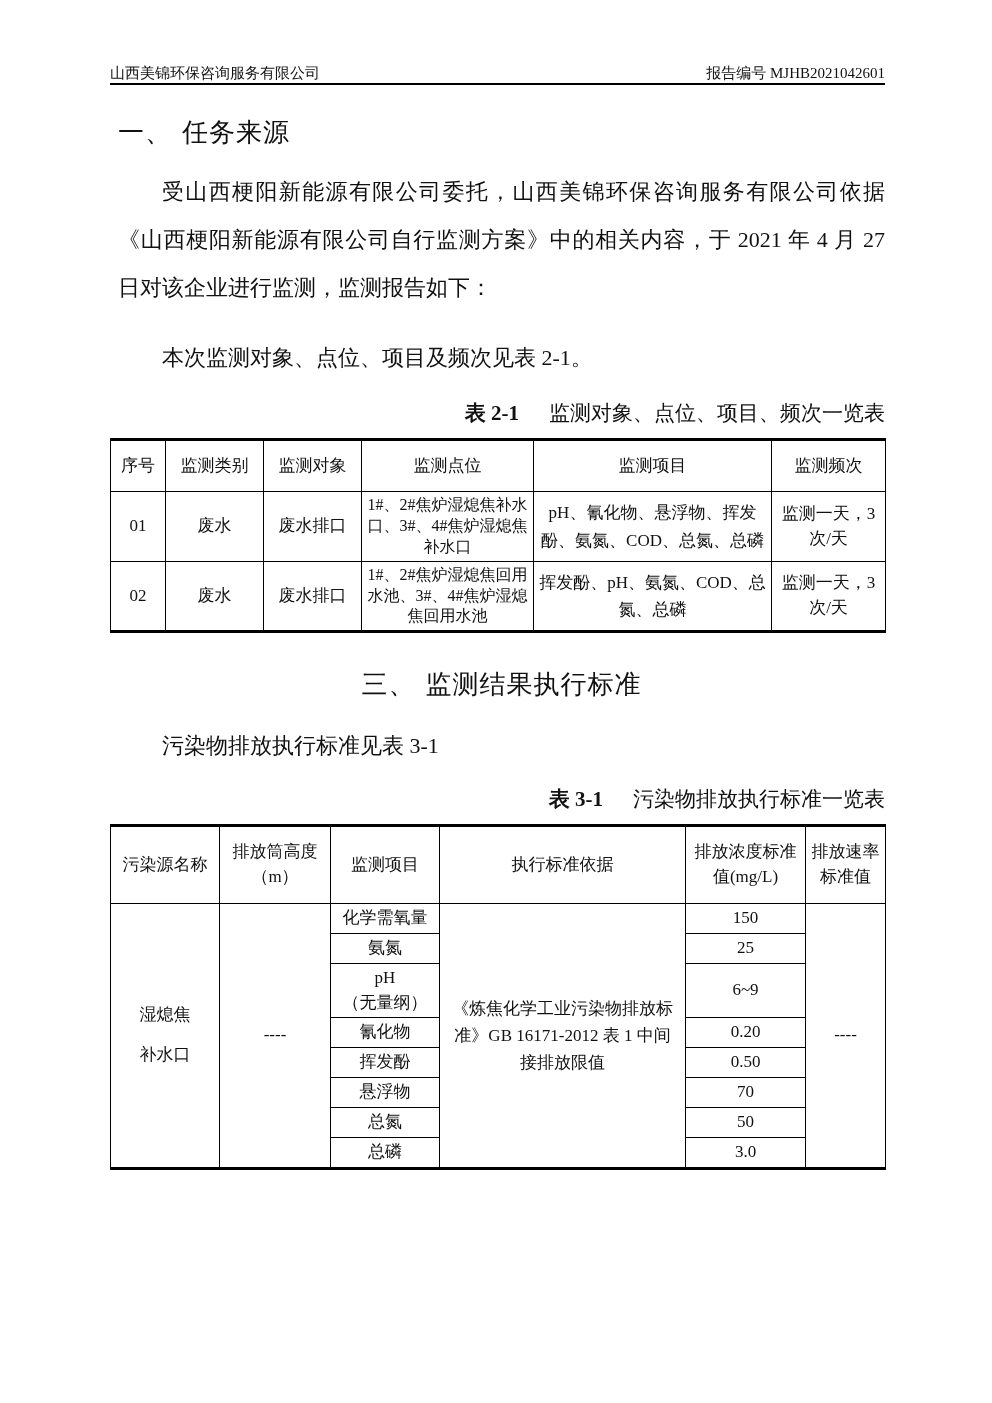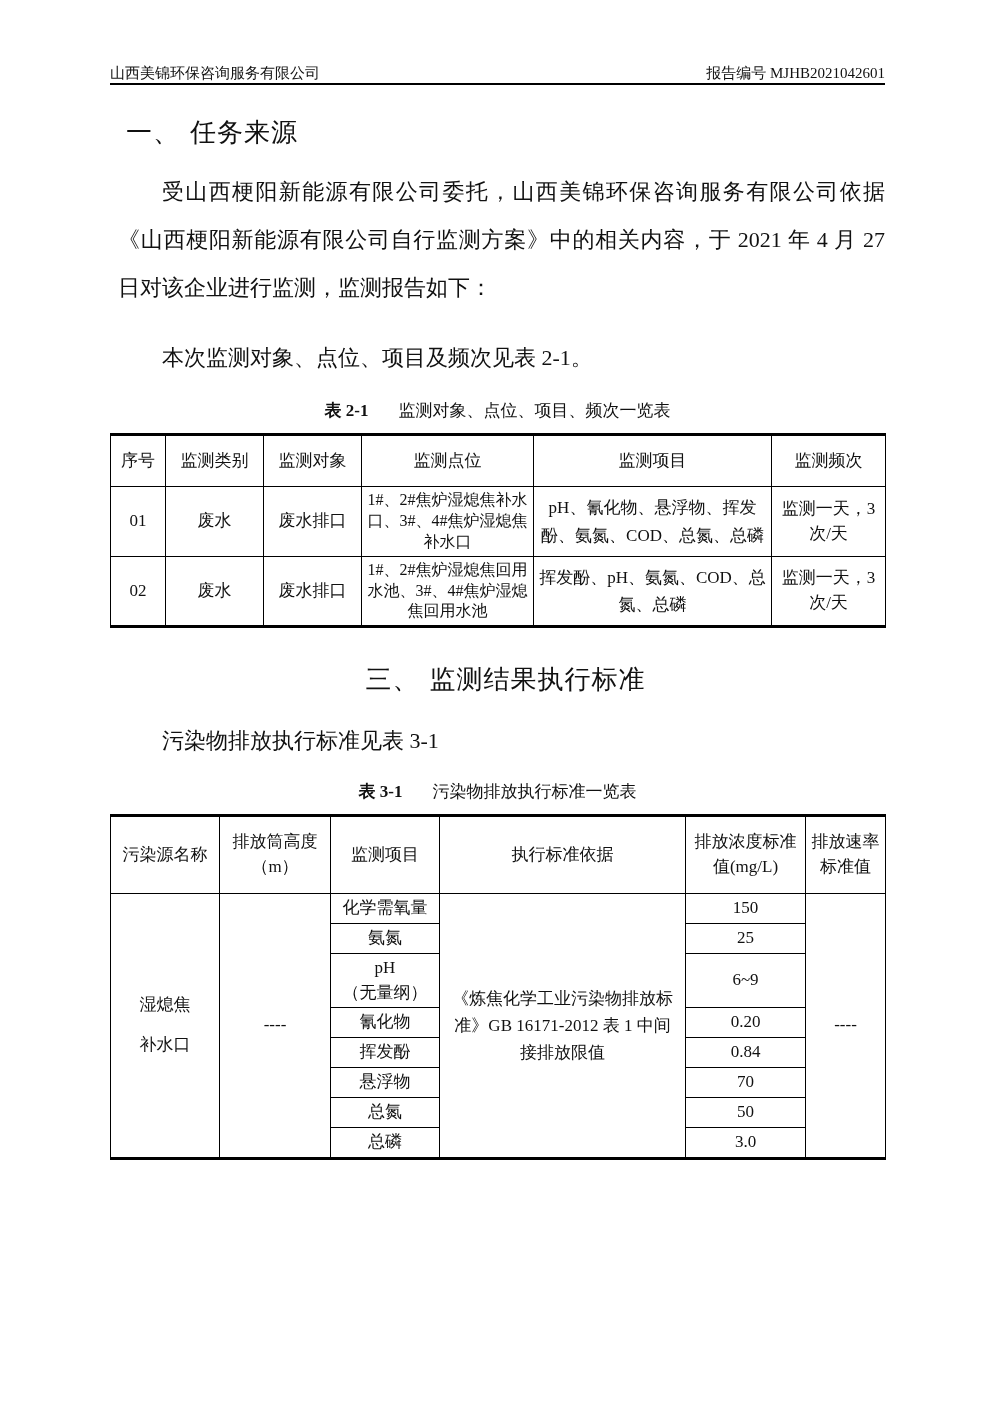--- a/index.html
+++ b/index.html
@@ -21,38 +21,37 @@
     padding-bottom: 0;
     border-bottom: 2px solid #000;
   }
 
   
   .sec-heading {
     font-size: 26px;
     margin-top: 30px;
     padding-left: 8px;
     letter-spacing: 1px;
-    margin-left: 8px;
   }
   .sec-heading .sec-num { margin-right: 10px; }
 
   
   .para {
     font-size: 22px;
     line-height: 48px;
     text-indent: 2em;
     text-align: justify;
     margin-top: 18px;
     padding-left: 8px;
   }
 
   
   .tbl-caption {
-    text-align: center;
-    font-size: 17px;
+    text-align: right;
+    font-size: 21px;
     margin-top: 17px;
     margin-bottom: 11px;
   }
   .tbl-caption .cap-num { font-weight: bold; margin-right: 30px; }
 
   
   table.doc-table {
     border-collapse: collapse;
     width: 775px;
     table-layout: fixed;
@@ -192,21 +191,21 @@
         <td class="item-name">pH
 （无量纲）</td>
         <td class="item-limit">6~9</td>
       </tr>
       <tr>
         <td class="item-name">氰化物</td>
         <td class="item-limit">0.20</td>
       </tr>
       <tr>
         <td class="item-name">挥发酚</td>
-        <td class="item-limit">0.84</td>
+        <td class="item-limit">0.50</td>
       </tr>
       <tr>
         <td class="item-name">悬浮物</td>
         <td class="item-limit">70</td>
       </tr>
       <tr>
         <td class="item-name">总氮</td>
         <td class="item-limit">50</td>
       </tr>
       <tr>

